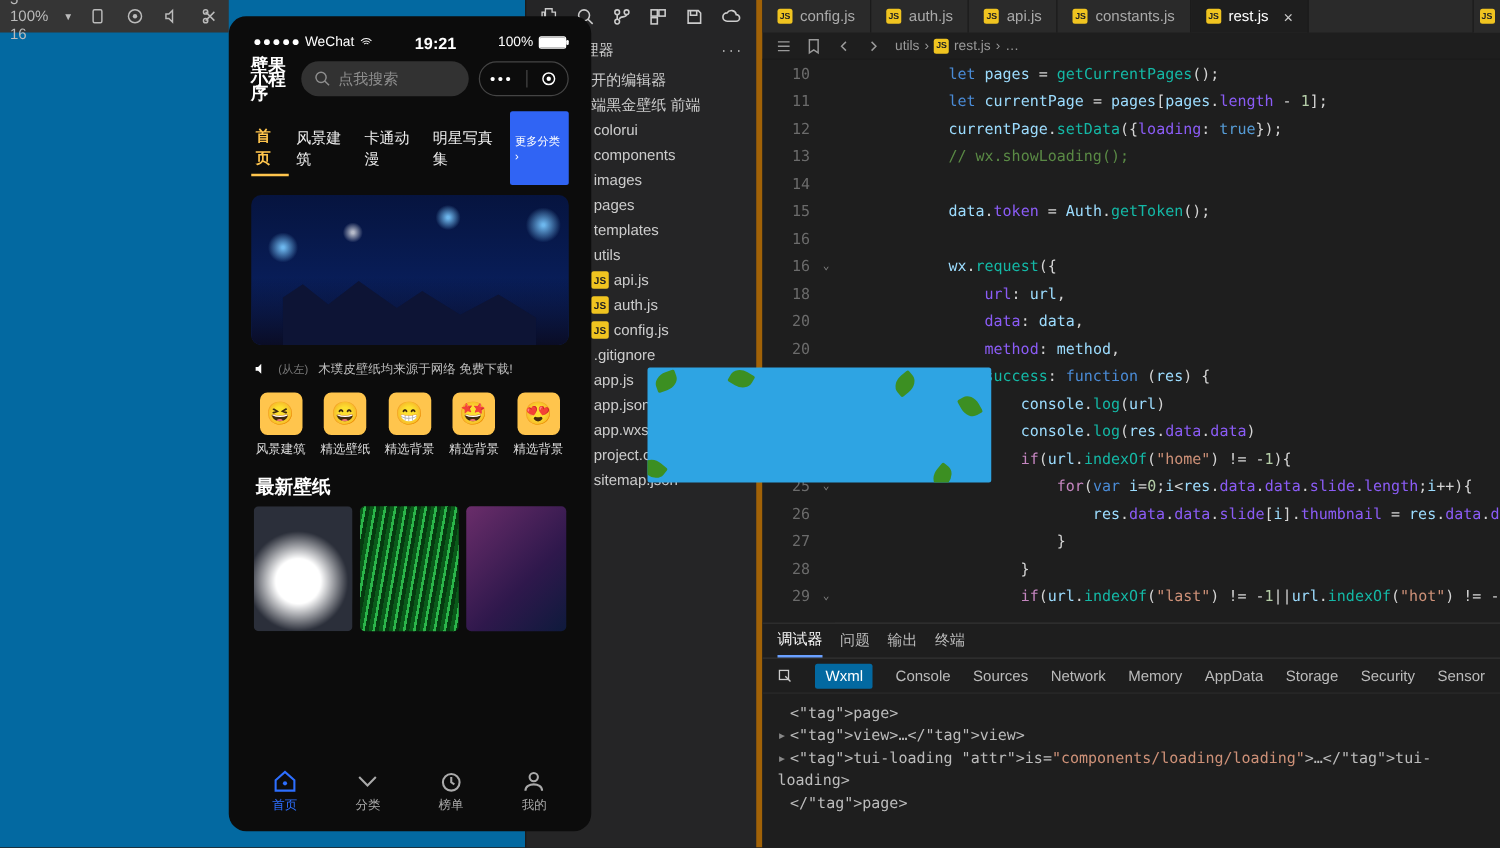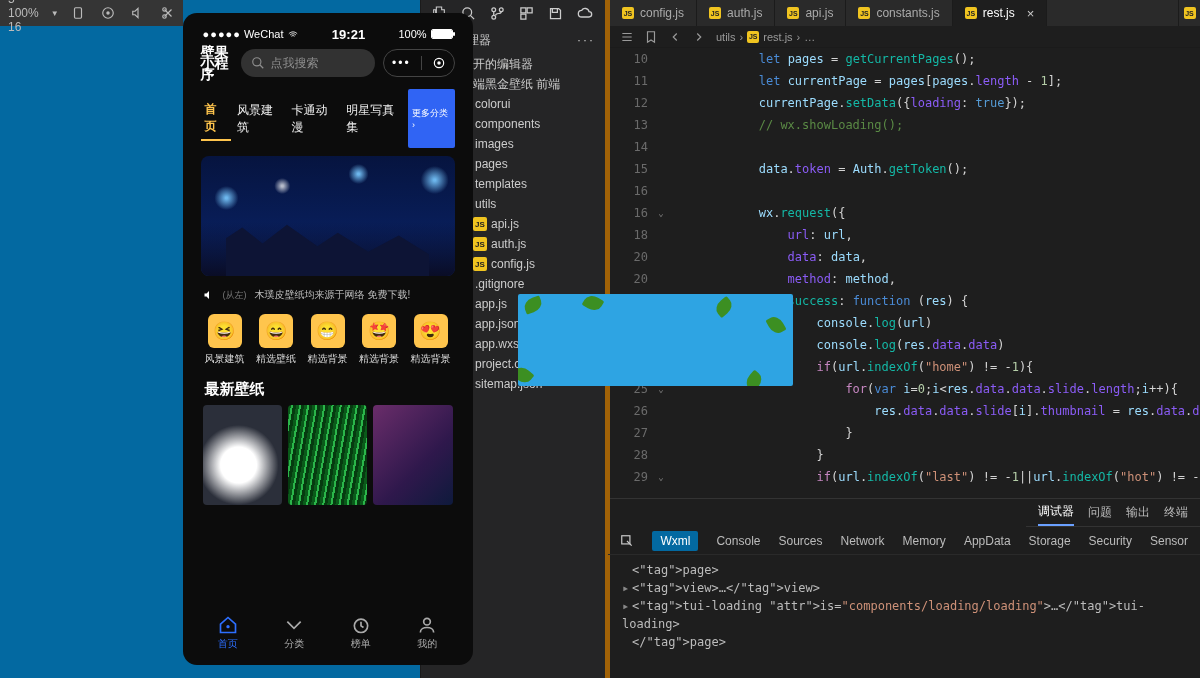--- a/index.html
+++ b/index.html
@@ -97,21 +97,21 @@
   .prop{color:#8b5cf6;}
   .str{color:#ce9178;}
   .cmnt{color:#5a8a45;}
   .kw2{color:#c586c0;}
   .num{color:#b5cea8;}
   .bool{color:#569cd6;}
   .bluebox{position:absolute;left:98px;top:244px;width:275px;height:92px;background:#2ea4e3;z-index:30;overflow:hidden;border-radius:2px;}
   .leaf{position:absolute;width:18px;height:14px;background:#3c8f22;border-radius:60% 10% 60% 10%;transform:rotate(0deg);}
 
   
-  .panel{height:180px;background:#1e1e1e;border-top:1px solid #333;display:flex;flex-direction:column;font-size:12px;align-items:flex-end;}
+  .panel{height:180px;background:#1e1e1e;border-top:1px solid #333;display:flex;flex-direction:column;font-size:12px;}
   .panel-tabs{height:28px;display:flex;align-items:center;gap:14px;padding:0 12px;color:#bbb;border-bottom:1px solid #333;}
   .panel-tabs .pt{cursor:pointer;padding:4px 0;}
   .panel-tabs .pt.active{color:#fff;border-bottom:2px solid #6aa0ff;}
   .panel-sub{height:28px;display:flex;align-items:center;gap:18px;padding:0 12px;color:#bbb;border-bottom:1px solid #2a2a2a;}
   .panel-sub .pt{cursor:pointer;}
   .panel-sub .pt.active{color:#fff;background:#0369a1;padding:3px 8px;border-radius:2px;}
   .panel-body{flex:1;padding:6px 12px;font-family:Consolas,Menlo,monospace;font-size:12px;line-height:18px;color:#bcbcbc;overflow:hidden;}
   .val{color:#ce9178;}
   .caret{color:#888;display:inline-block;width:10px;}
 

